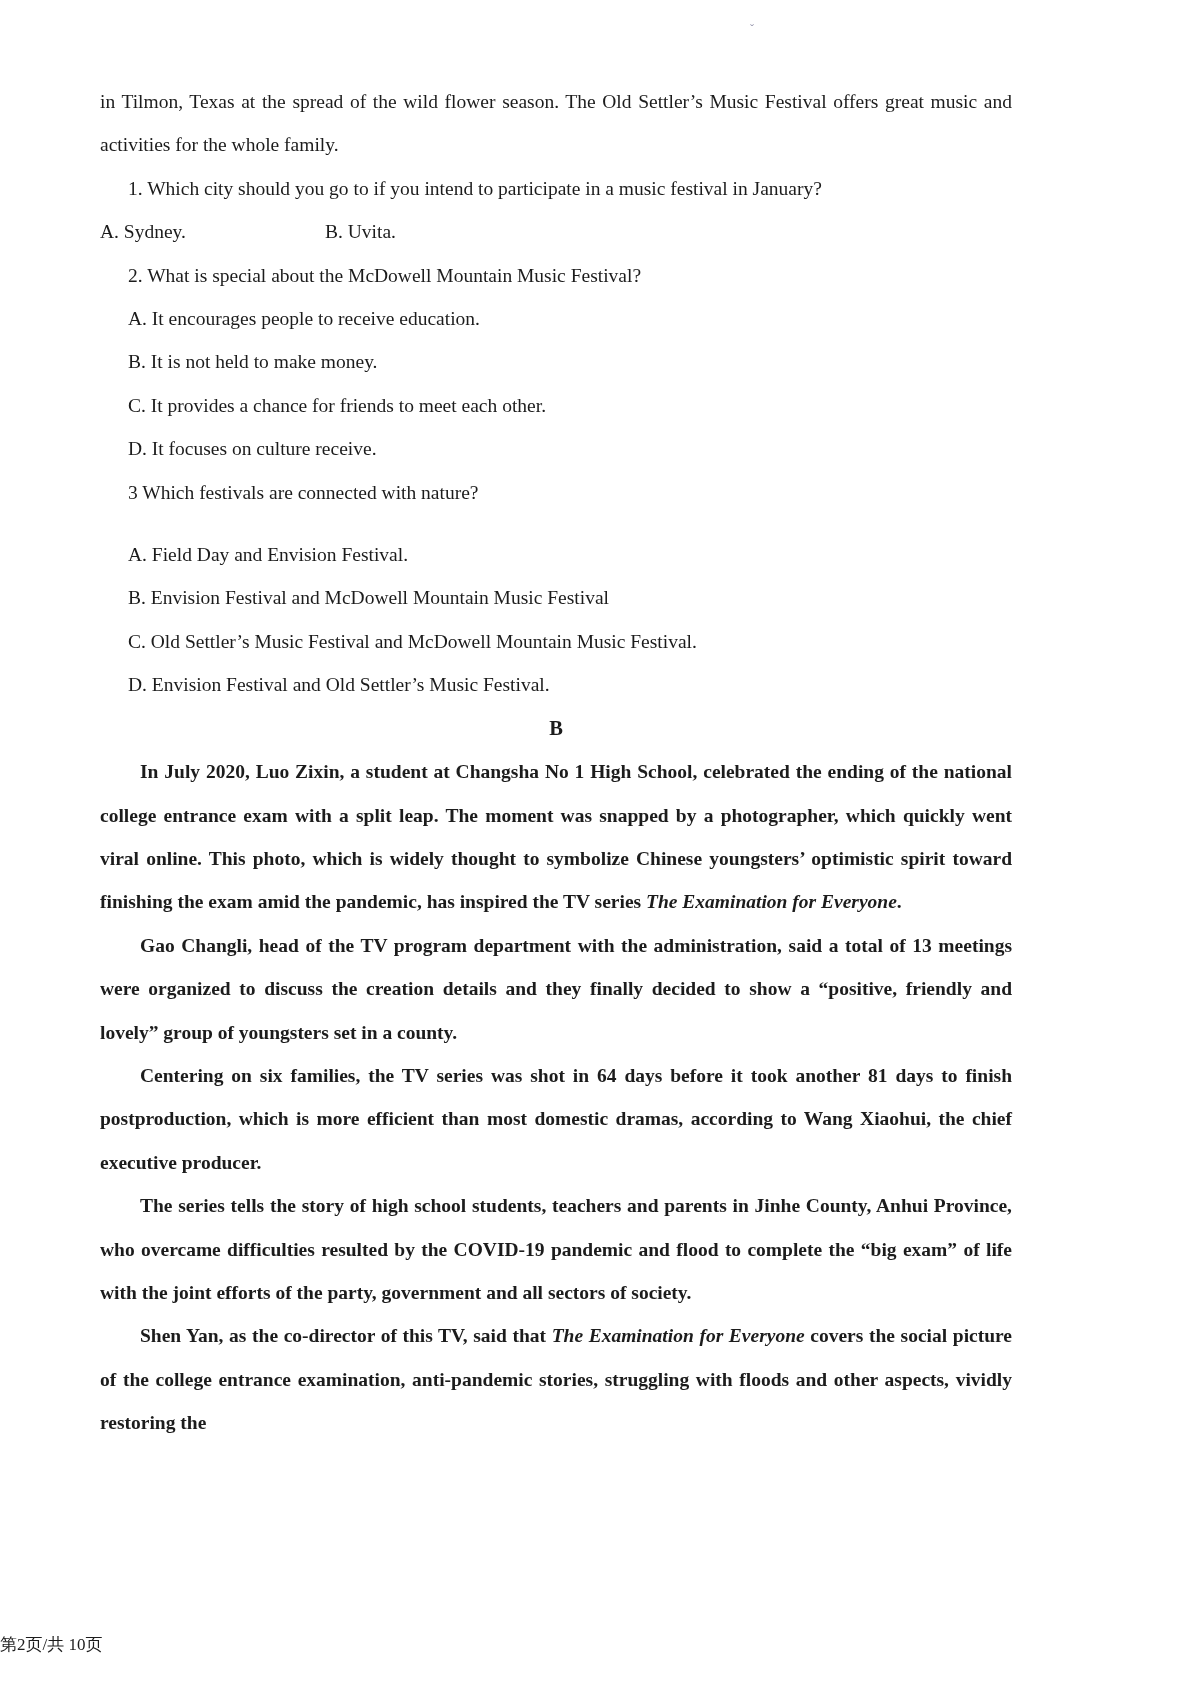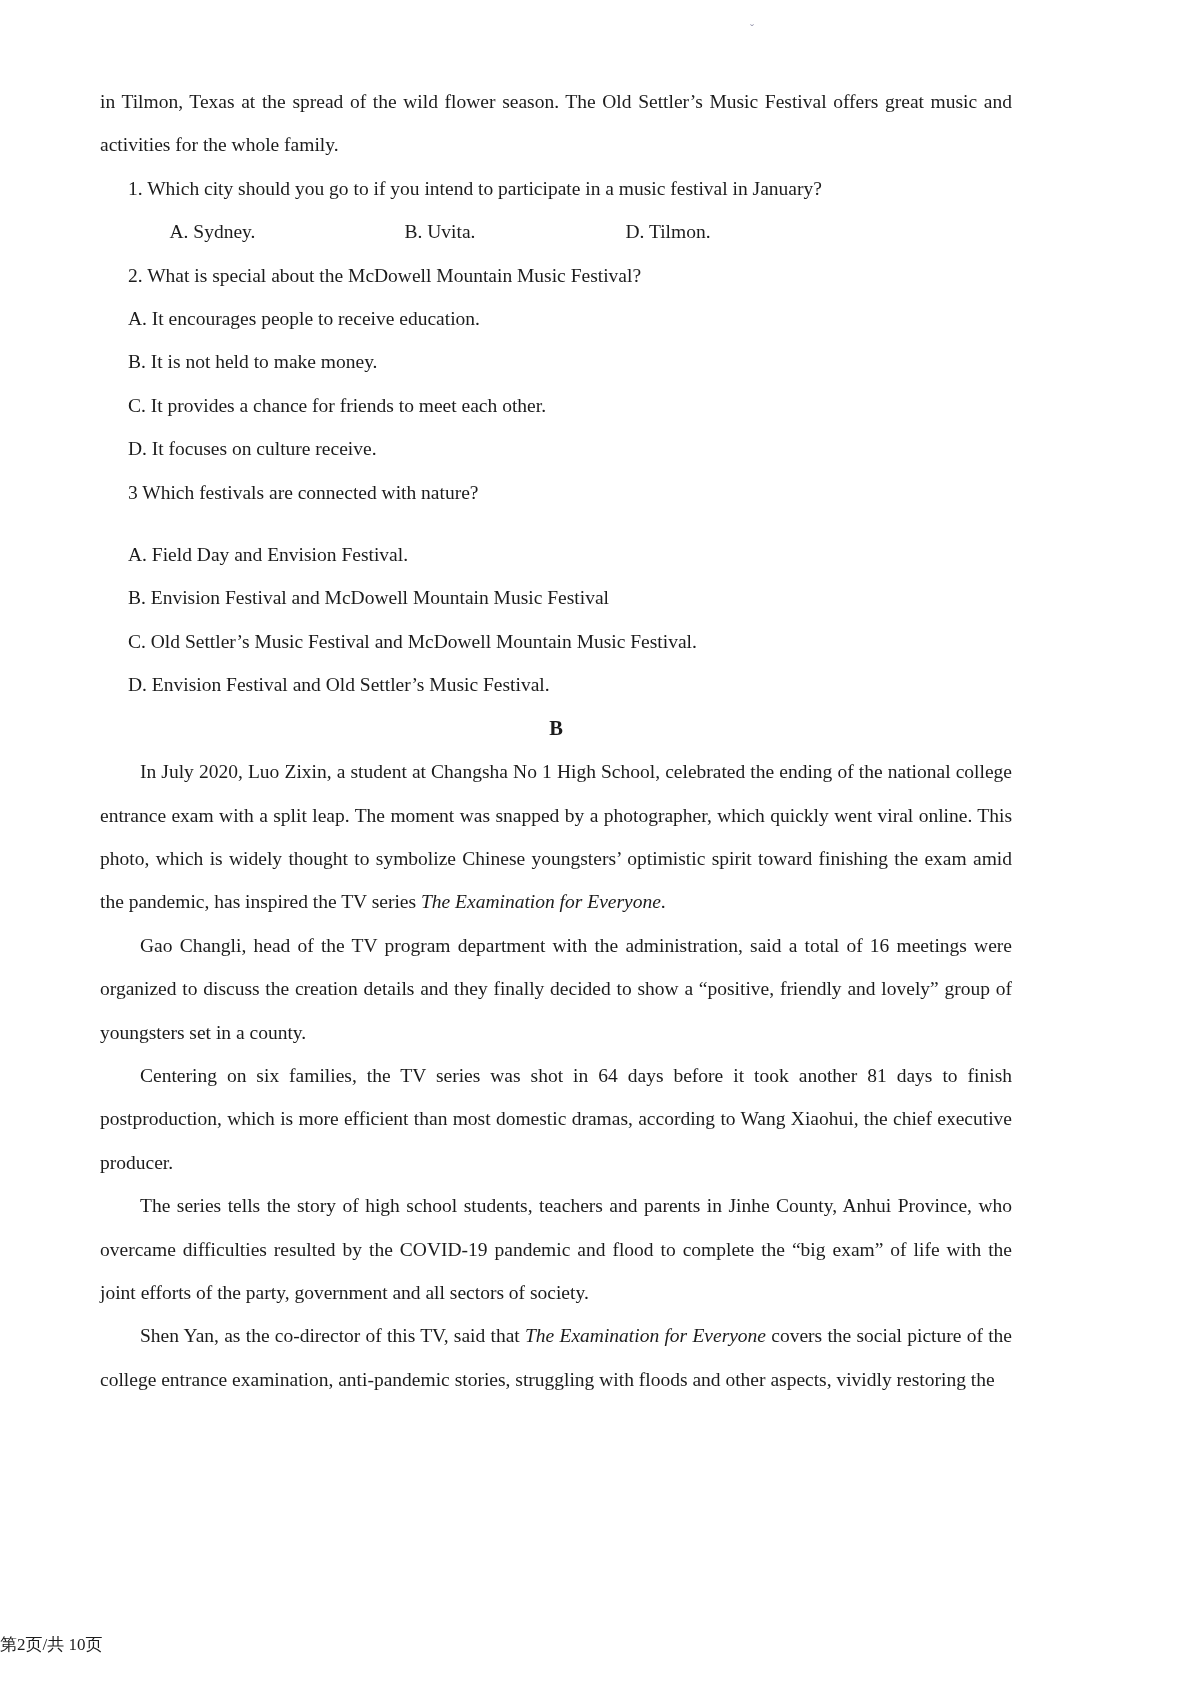--- a/index.html
+++ b/index.html
@@ -23,26 +23,26 @@
   .content {
     position: absolute;
     top: 80px;
     left: 100px;
     width: 912px;
     font-size: 19.5px;
     line-height: 43.4px;
   }
   .para { text-align: justify; }
   .line { text-align: left; margin-left: 28px; }
-  .indent { text-indent: 40px; }
+  .indent { text-indent: 40px; font-weight: bold; }
   .italic { font-style: italic; }
   .options-row {
     display: grid;
     grid-template-columns: 225px 230px 226px auto;
-    text-align: center;
+    text-align: left;
   }
   .q3-block { margin-top: 19px; }
   .section-label {
     text-align: center;
     font-weight: bold;
     font-size: 20.5px;
     line-height: 43.4px;
     font-family: "Liberation Serif", "DejaVu Serif", serif;
   }
   .footer {
@@ -61,42 +61,41 @@
 <div class="stray">ˇ</div>
 
 <div class="content">
 
   <p class="para">in Tilmon, Texas at the spread of the wild flower season. The Old Settler’s Music Festival offers great music and activities for the whole family.</p>
 
   <p class="line">1. Which city should you go to if you intend to participate in a music festival in January?</p>
   <div class="options-row">
     <span>A. Sydney.</span>
     <span>B. Uvita.</span>
-    <span>D. Tilmon.</span>
   </div>
 
   <p class="line">2. What is special about the McDowell Mountain Music Festival?</p>
   <p class="line">A. It encourages people to receive education.</p>
   <p class="line">B. It is not held to make money.</p>
   <p class="line">C. It provides a chance for friends to meet each other.</p>
   <p class="line">D. It focuses on culture receive.</p>
 
   <p class="line">3  Which festivals are connected with nature?</p>
   <div class="q3-block">
     <p class="line">A. Field Day and Envision Festival.</p>
     <p class="line">B. Envision Festival and McDowell Mountain Music Festival</p>
     <p class="line">C. Old Settler’s Music Festival and McDowell Mountain Music Festival.</p>
     <p class="line">D. Envision Festival and Old Settler’s Music Festival.</p>
   </div>
 
   <h3 class="section-label">B</h3>
 
   <p class="para indent"><span>In July 2020, Luo Zixin, a student at Changsha No 1 High School, celebrated the ending of the national college entrance exam with a split leap. The moment was snapped by a photographer, which quickly went viral online. This photo, which is widely thought to symbolize Chinese youngsters’ optimistic spirit toward finishing the exam amid the pandemic, has inspired the TV series </span><span class="italic">The Examination for Everyone</span><span>.</span></p>
 
-  <p class="para indent">Gao Changli, head of the TV program department with the administration, said a total of 16 meetings were organized to discuss the creation details and they finally decided to show a “positive, friendly and lovely” group of youngsters set in a county.</p>
+  <p class="para indent">Gao Changli, head of the TV program department with the administration, said a total of 13 meetings were organized to discuss the creation details and they finally decided to show a “positive, friendly and lovely” group of youngsters set in a county.</p>
 
   <p class="para indent">Centering on six families, the TV series was shot in 64 days before it took another 81 days to finish postproduction, which is more efficient than most domestic dramas, according to Wang Xiaohui, the chief executive producer.</p>
 
   <p class="para indent">The series tells the story of high school students, teachers and parents in Jinhe County, Anhui Province, who overcame difficulties resulted by the COVID-19 pandemic and flood to complete the “big exam” of life with the joint efforts of the party, government and all sectors of society.</p>
 
   <p class="para indent"><span>Shen Yan, as the co-director of this TV, said that </span><span class="italic">The Examination for Everyone</span><span> covers the social picture of the college entrance examination, anti-pandemic stories, struggling with floods and other aspects, vividly restoring the</span></p>
 
 </div>
 
 <div class="footer">第2页/共 10页</div>

